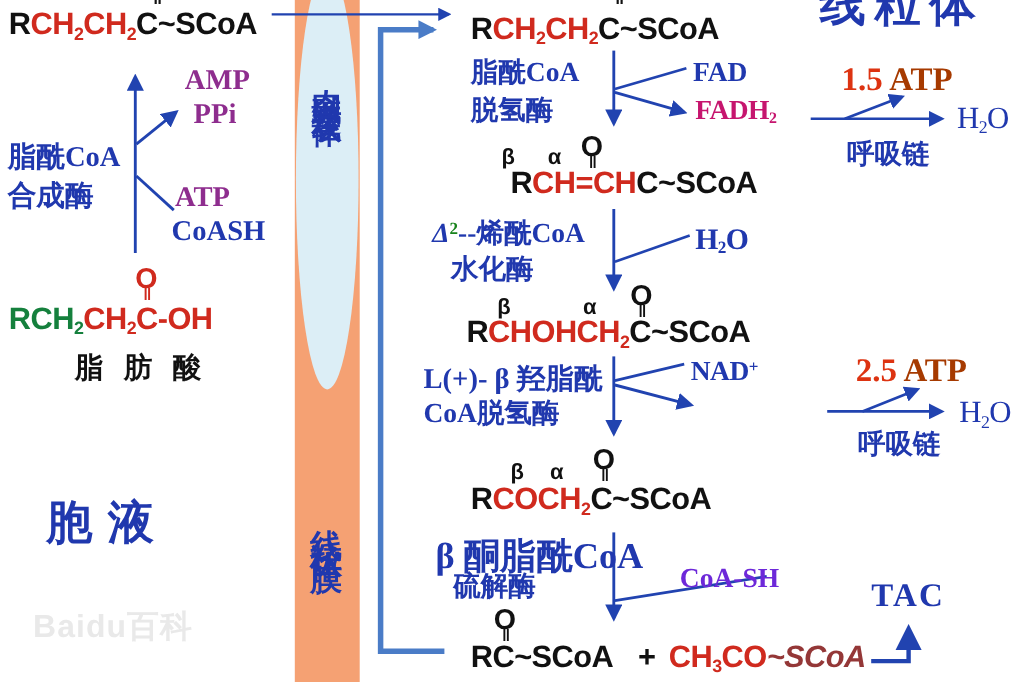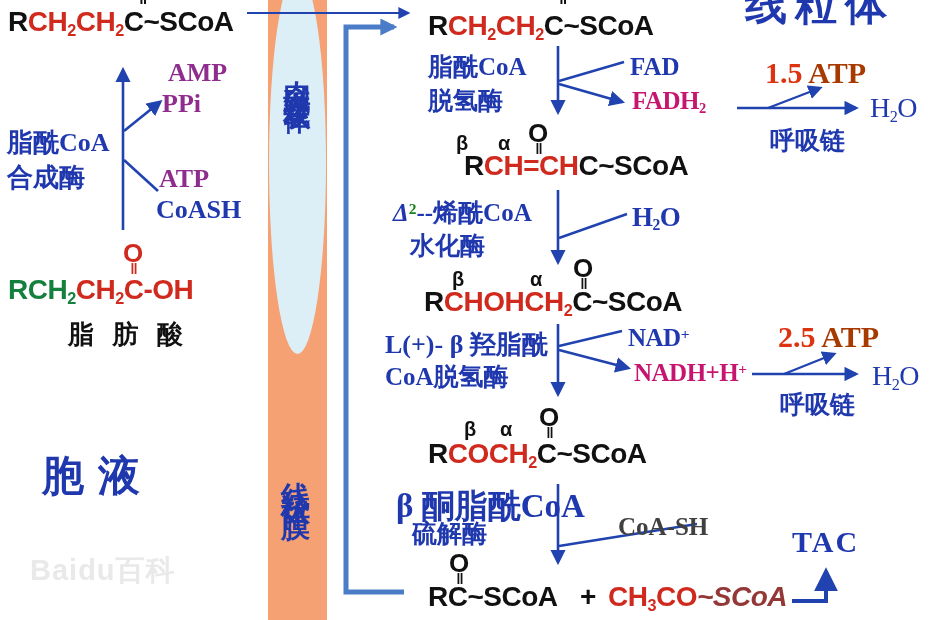--- a/index.html
+++ b/index.html
@@ -71,21 +71,21 @@
     <line x1="558" y1="484" x2="558" y2="562" stroke="#2143b0" stroke-width="2.6" marker-end="url(#mA)"></line>
     <line x1="697" y1="524" x2="559" y2="546" stroke="#2143b0" stroke-width="2.4"></line>
 
     <path d="M 792 601 L 826 601 L 826 572" fill="none" stroke="#2143b0" stroke-width="4" marker-end="url(#mA)"></path>
   </svg>
 
   <div class="abs formula" style="left:8px; top:8px;"><span style="color: rgb(17, 17, 17);">R</span><span style="color: rgb(208, 42, 30);">CH<sub>2</sub></span><span style="color: rgb(208, 42, 30);">CH<sub>2</sub></span><span style="color: rgb(17, 17, 17);">C~SCoA</span></div>
   <div class="abs formula" style="left:139px; top:-10px; font-size:17px; letter-spacing:-2px;">‖</div>
 
   <div class="abs serif" style="left: 168px; top: 60px; font-size: 26px; color: rgb(142, 45, 142);">AMP</div>
-  <div class="abs serif" style="left: 162px; top: 91px; font-size: 26px; color: rgb(142, 45, 142); text-align: center;">PPi</div>
+  <div class="abs serif" style="left: 176px; top: 91px; font-size: 26px; color: rgb(142, 45, 142); text-align: center;">PPi</div>
 
   <div class="abs cn" style="left: 7px; top: 130px; font-size: 26px; color: rgb(32, 56, 174);">脂酰CoA</div>
   <div class="abs cn" style="left: 7px; top: 165px; font-size: 26px; color: rgb(32, 56, 174);">合成酶</div>
 
   <div class="abs serif" style="left: 159px; top: 166px; font-size: 26px; color: rgb(142, 45, 142);">ATP</div>
   <div class="abs serif" style="left: 156px; top: 197px; font-size: 26px; color: rgb(32, 56, 174);">CoASH</div>
 
   <div class="abs dbond" style="left: 112px; top: 240px; width: 42px; color: rgb(208, 42, 30);">
     <div class="o">O</div>
     <div class="bars">‖</div>
@@ -129,37 +129,36 @@
   <div class="abs dbond" style="left:562px; top:255px; width:42px; color:#111;">
     <div class="o">O</div>
     <div class="bars">‖</div>
   </div>
   <div class="abs formula" style="left:424px; top:288px;"><span style="color: rgb(17, 17, 17);">R</span><span style="color: rgb(208, 42, 30);">CHOHCH<sub>2</sub></span><span style="color: rgb(17, 17, 17);">C~SCoA</span></div>
 
   <div class="abs cn" style="left: 385px; top: 332px; font-size: 26px; color: rgb(32, 56, 174);">L(+)- β 羟脂酰</div>
   <div class="abs cn" style="left: 385px; top: 364px; font-size: 25px; color: rgb(32, 56, 174);">CoA脱氢酶</div>
 
   <div class="abs serif formula" style="left: 628px; top: 325px; font-size: 25px; font-family: &quot;Liberation Serif&quot;, serif; color: rgb(32, 56, 174);"><span>NAD<sup>+</sup></span></div>
-  <div class="abs serif formula" style="left: 634px; top: 360px; font-size: 25px; font-family: &quot;Liberation Serif&quot;, serif; color: rgb(198, 21, 110);"><span>NADH+H<sup>+</sup></span></div>
 
   <div class="abs serif" style="left:778px; top:322px; font-size:30px;"><span style="color: rgb(221, 51, 17);">2.5</span><span style="color: rgb(166, 58, 0);"> ATP</span></div>
   <div class="abs serif formula" style="left: 872px; top: 362px; font-size: 28px; font-weight: normal; font-family: &quot;Liberation Serif&quot;, serif; color: rgb(32, 56, 174);"><span>H<sub>2</sub></span><span>O</span></div>
   <div class="abs cn" style="left: 780px; top: 392px; font-size: 25px; color: rgb(32, 56, 174);">呼吸链</div>
 
   <div class="abs greek" style="left:464px; top:419px;">β</div>
   <div class="abs greek" style="left:500px; top:419px;">α</div>
   <div class="abs dbond" style="left:528px; top:404px; width:42px; color:#111;">
     <div class="o">O</div>
     <div class="bars">‖</div>
   </div>
   <div class="abs formula" style="left:428px; top:440px;"><span style="color: rgb(17, 17, 17);">R</span><span style="color: rgb(208, 42, 30);">COCH<sub>2</sub></span><span style="color: rgb(17, 17, 17);">C~SCoA</span></div>
 
   <div class="abs cn" style="left: 396px; top: 490px; font-size: 33px; color: rgb(32, 56, 174);">β 酮脂酰CoA</div>
   <div class="abs cn" style="left: 412px; top: 521px; font-size: 25px; color: rgb(32, 56, 174);">硫解酶</div>
-  <div class="abs serif" style="left: 618px; top: 514px; font-size: 25px; color: #404040;">CoA-SH</div>
+  <div class="abs serif" style="left: 618px; top: 514px; font-size: 25px; color: #6d28d9;">CoA-SH</div>
 
   <div class="abs dbond" style="left:438px; top:550px; width:42px; color:#111;">
     <div class="o">O</div>
     <div class="bars">‖</div>
   </div>
   <div class="abs formula" style="left:428px; top:583px;"><span style="color: rgb(17, 17, 17);">RC~SCoA</span></div>
   <div class="abs formula" style="left:580px; top:583px;">+</div>
   <div class="abs formula" style="left:608px; top:583px;"><span style="color: rgb(208, 42, 30);">CH<sub>3</sub></span><span style="color: rgb(208, 42, 30);">CO</span><span style="color: rgb(148, 55, 55); font-style: italic;">~SCoA</span></div>
 
   <div class="abs serif" style="left: 792px; top: 527px; font-size: 30px; letter-spacing: 2px; color: rgb(32, 56, 174);">TAC</div>

